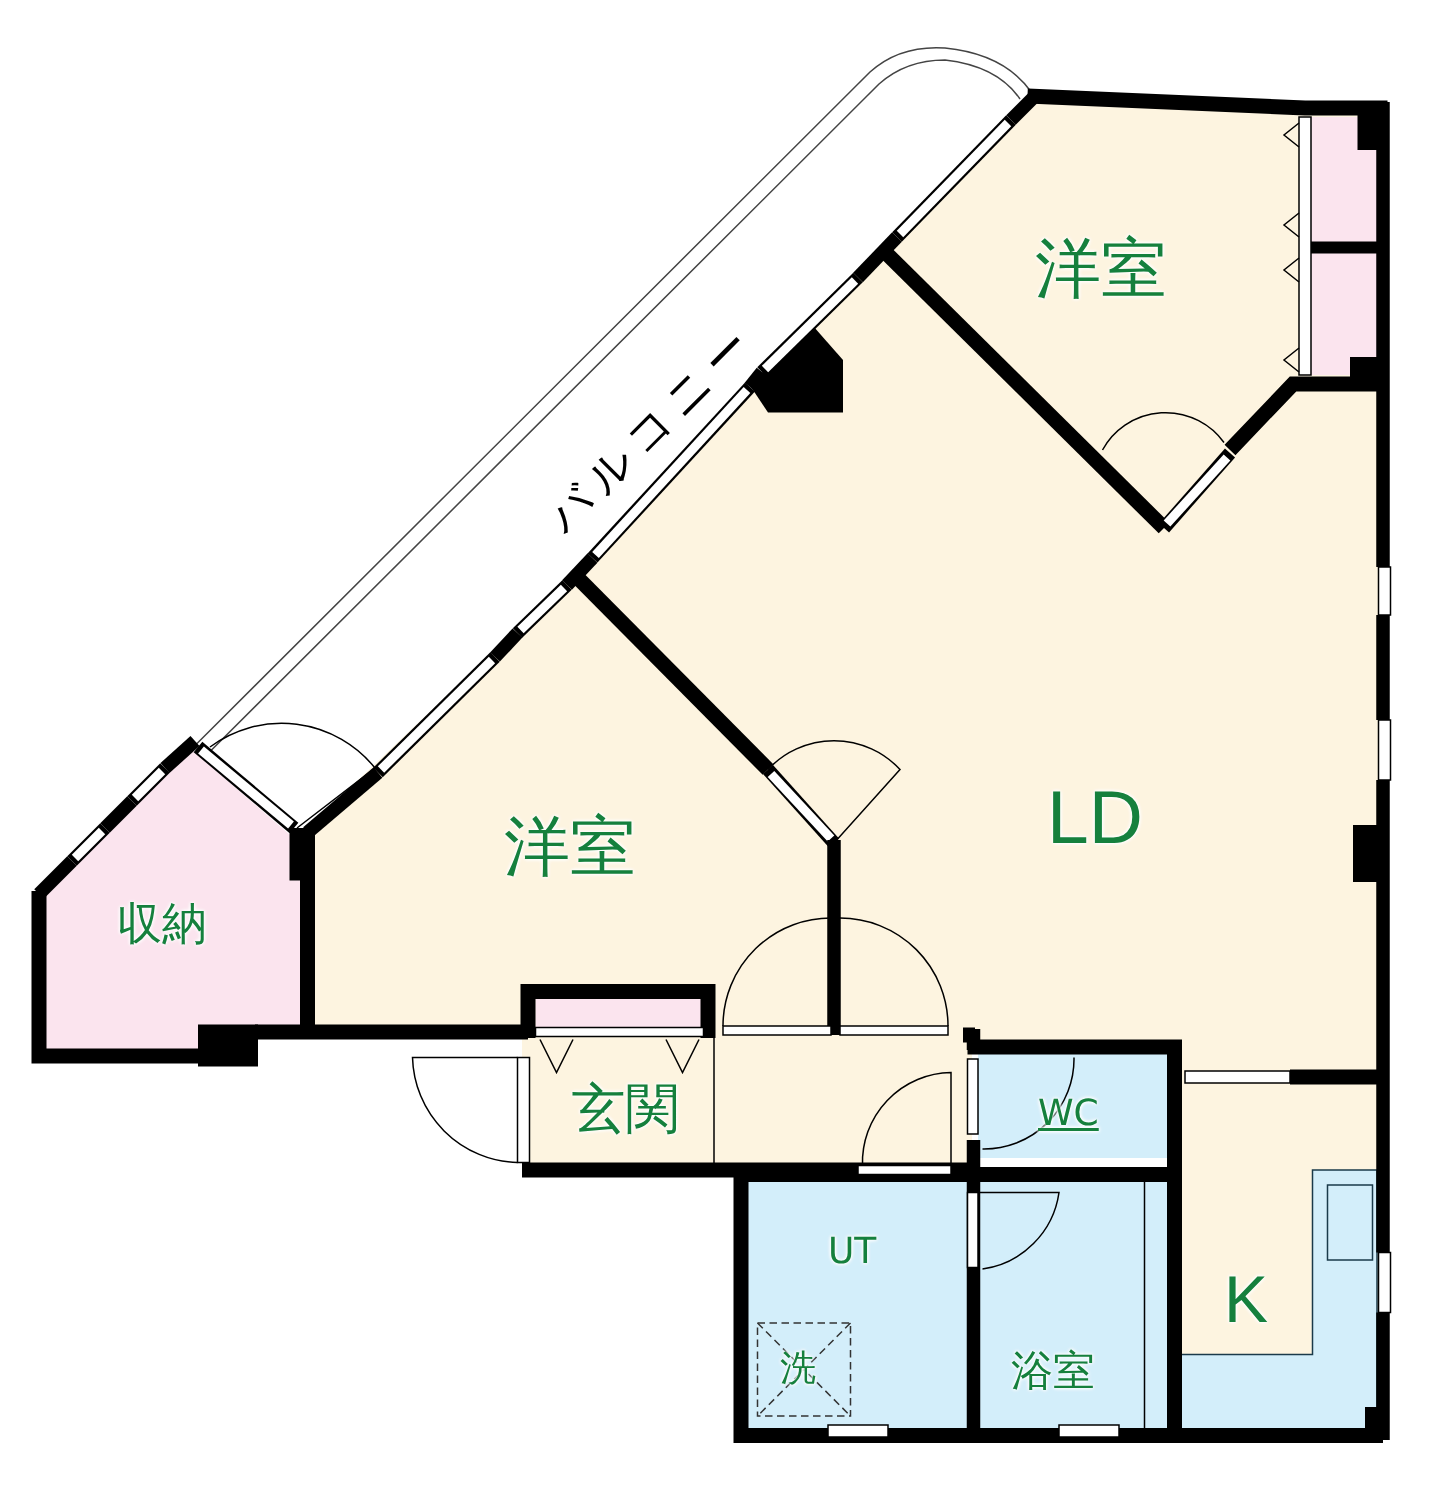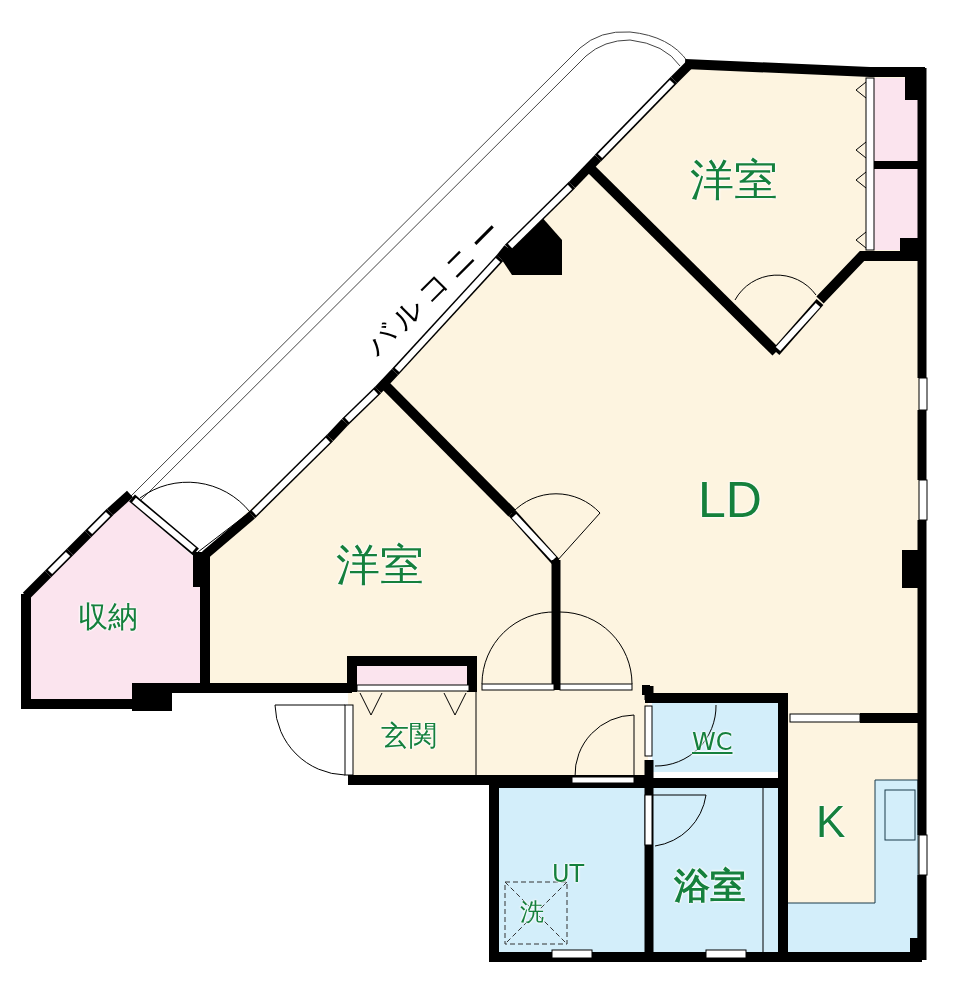--- a/index.html
+++ b/index.html
@@ -2,21 +2,21 @@
 <html><head>
 <meta charset="utf-8">
 <style>
   html,body{margin:0;padding:0;background:#ffffff;}
   body{width:965px;height:995px;overflow:hidden;position:relative;font-family:"DejaVu Sans","Liberation Sans",sans-serif;}
   #plan{position:absolute;left:0;top:0;}
   .label{position:absolute;color:#15803d;white-space:nowrap;text-shadow:0 0 3px #fff,0 0 3px #fff,0 0 2px #fff;line-height:1;}
   .lg{font-size:44px;}
   .md{font-size:30px;text-align:right;}
   .sm{font-size:24px;}
-  .xl{font-size:50px;font-family:"Liberation Sans",sans-serif;}
+  .xl{font-size:50px;font-family:"Liberation Sans",sans-serif;margin-top:45px;}
   .balcony-label{position:absolute;font-size:30px;letter-spacing:6px;transform-origin:left top;transform:rotate(-45deg);color:#000;white-space:nowrap;line-height:1;}
 </style>
 </head>
 <body>
 
 <svg id="plan" width="965" height="995" viewBox="0 0 965 995" xmlns="http://www.w3.org/2000/svg">
 
   <g fill="none" stroke="#444" stroke-width="1">
     <path d="M130,497 L580,48 Q600,30 630,32 Q670,36 688,62"></path>
     <path d="M136,505 L586,56 Q604,40 630,40 Q665,44 680,66"></path>
@@ -166,19 +166,19 @@
     <rect x="505" y="882" width="62" height="62"></rect>
     <line x1="505" y1="882" x2="567" y2="944"></line>
     <line x1="567" y1="882" x2="505" y2="944"></line>
   </g>
 </svg>
 
 <div class="label lg" style="left:690px;top:158px;">洋室</div>
 <div class="label lg" style="left:336px;top:543px;">洋室</div>
 <div class="label xl" style="left:698px;top:475px;">LD</div>
 <div class="label md" style="left:78px;top:602px;">収納</div>
-<div class="label md" style="left:381px;top:722px;font-size:28px;">玄関</div>
+<div class="label md" style="left:381px;top:722px;font-size:36px;">玄関</div>
 <div class="label sm" style="left:692px;top:730px;text-decoration:underline;">WC</div>
-<div class="label sm" style="left:552px;top:822px;margin-top:40px;">UT</div>
+<div class="label sm" style="left:552px;top:822px;">UT</div>
 <div class="label sm" style="left:520px;top:900px;">洗</div>
-<div class="label md" style="left:674px;top:868px;font-size:36px;font-weight:bold;">浴室</div>
+<div class="label md" style="left:674px;top:900px;font-size:28px;">浴室</div>
 <div class="label xl" style="left:816px;top:800px;font-size:44px;">K</div>
 <div class="balcony-label" style="left:360px;top:340px;">バルコニー</div>
 
 </body></html>

